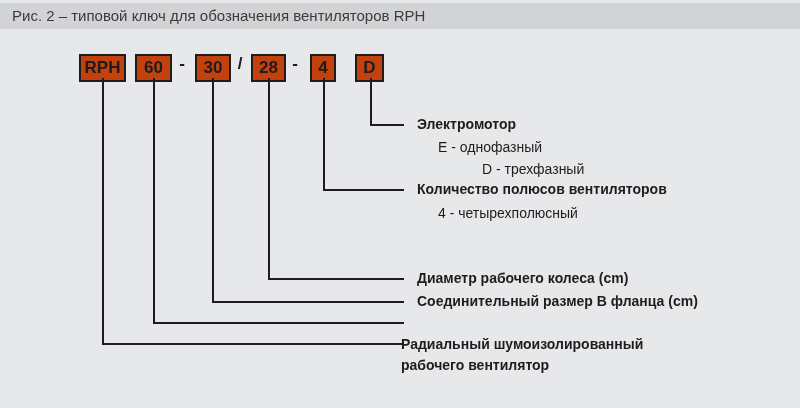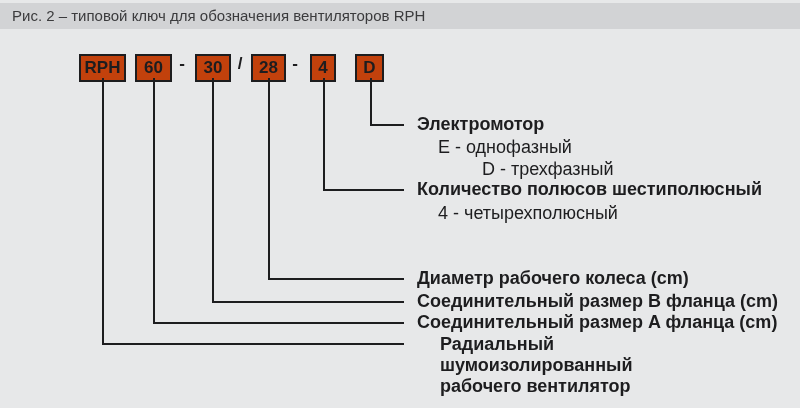--- a/index.html
+++ b/index.html
@@ -54,21 +54,21 @@
     font-weight: bold;
     color: #1d1d1f;
   }
   .connector {
     position: absolute;
     border-left: 2px solid #1d1d1f;
     border-bottom: 2px solid #1d1d1f;
   }
   .label {
     position: absolute;
-    font-size: 18px;
+    font-size: 14px;
     line-height: 18px;
     color: #1d1d1f;
     white-space: nowrap;
   }
   .label.bold { font-weight: bold; }
   .label.two-line { line-height: 21px; white-space: normal; }
 </style>
 </head>
 <body>
 
@@ -104,25 +104,24 @@
   <div class="connector" style="left:153px;top:78px;width:249px;height:244px;"></div>
   <div class="connector" style="left:212px;top:78px;width:190px;height:223px;"></div>
   <div class="connector" style="left:268px;top:78px;width:134px;height:200px;"></div>
   <div class="connector" style="left:323px;top:78px;width:79px;height:111px;"></div>
   <div class="connector" style="left:370px;top:78px;width:32px;height:46px;"></div>
 
   <div class="label bold" style="left:417px;top:115px;">Электромотор</div>
   <div class="label" style="left:438px;top:138px;">E - однофазный</div>
   <div class="label" style="left:438px;top:160px;margin-left:44px;">D - трехфазный</div>
 
-  <div class="label bold" style="left:417px;top:180px;">Количество полюсов шестиполюсный</div>
+  <div class="label bold" style="left:417px;top:180px;">Количество полюсов вентиляторов</div>
   <div class="label" style="left:438px;top:204px;">4 - четырехполюсный</div>
 
   <div class="label bold" style="left:417px;top:292px;">Соединительный размер B фланца (cm)</div>
   <div class="label bold" style="left:417px;top:269px;">Диаметр рабочего колеса (cm)</div>
-  <div class="label bold" style="left:417px;top:313px;">Соединительный размер A фланца (cm)</div>
 
-  <div class="label bold two-line" style="left:440px;top:334px;width:300px;">
+  <div class="label bold two-line" style="left:401px;top:334px;width:300px;">
     <div>Радиальный шумоизолированный</div>
     <div>рабочего вентилятор</div>
   </div>
 
 </div>
 
 </body></html>

